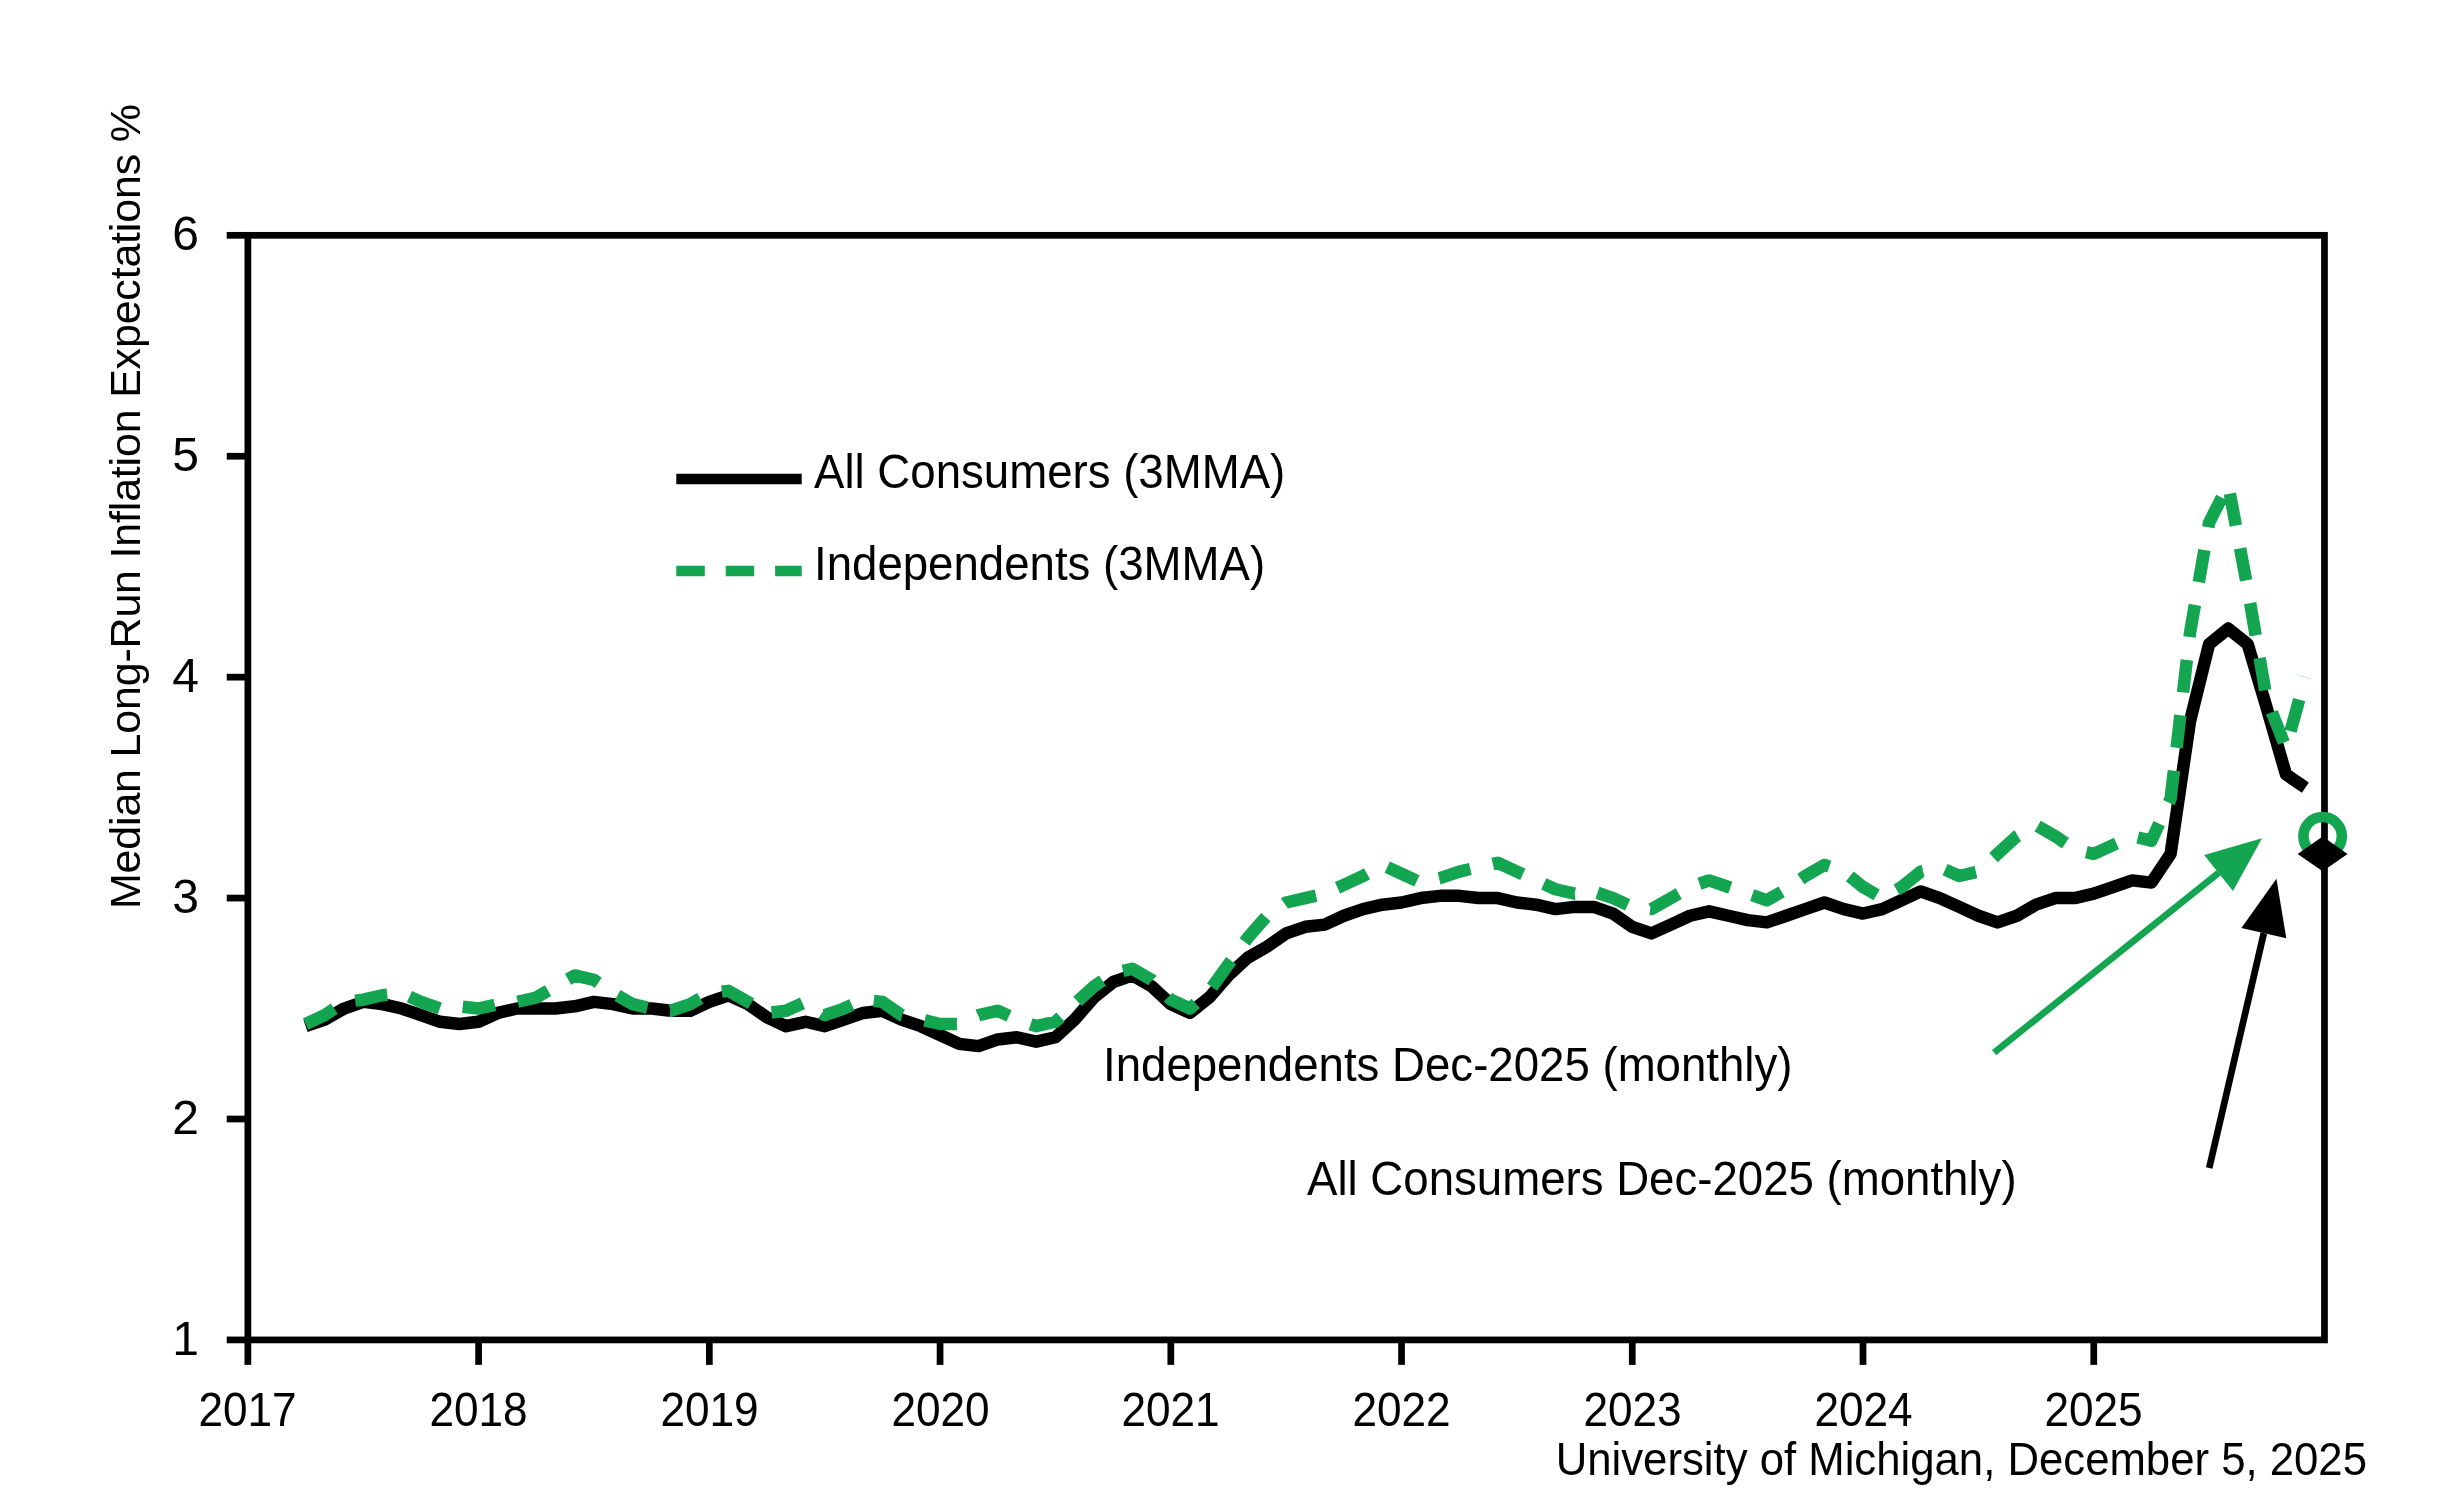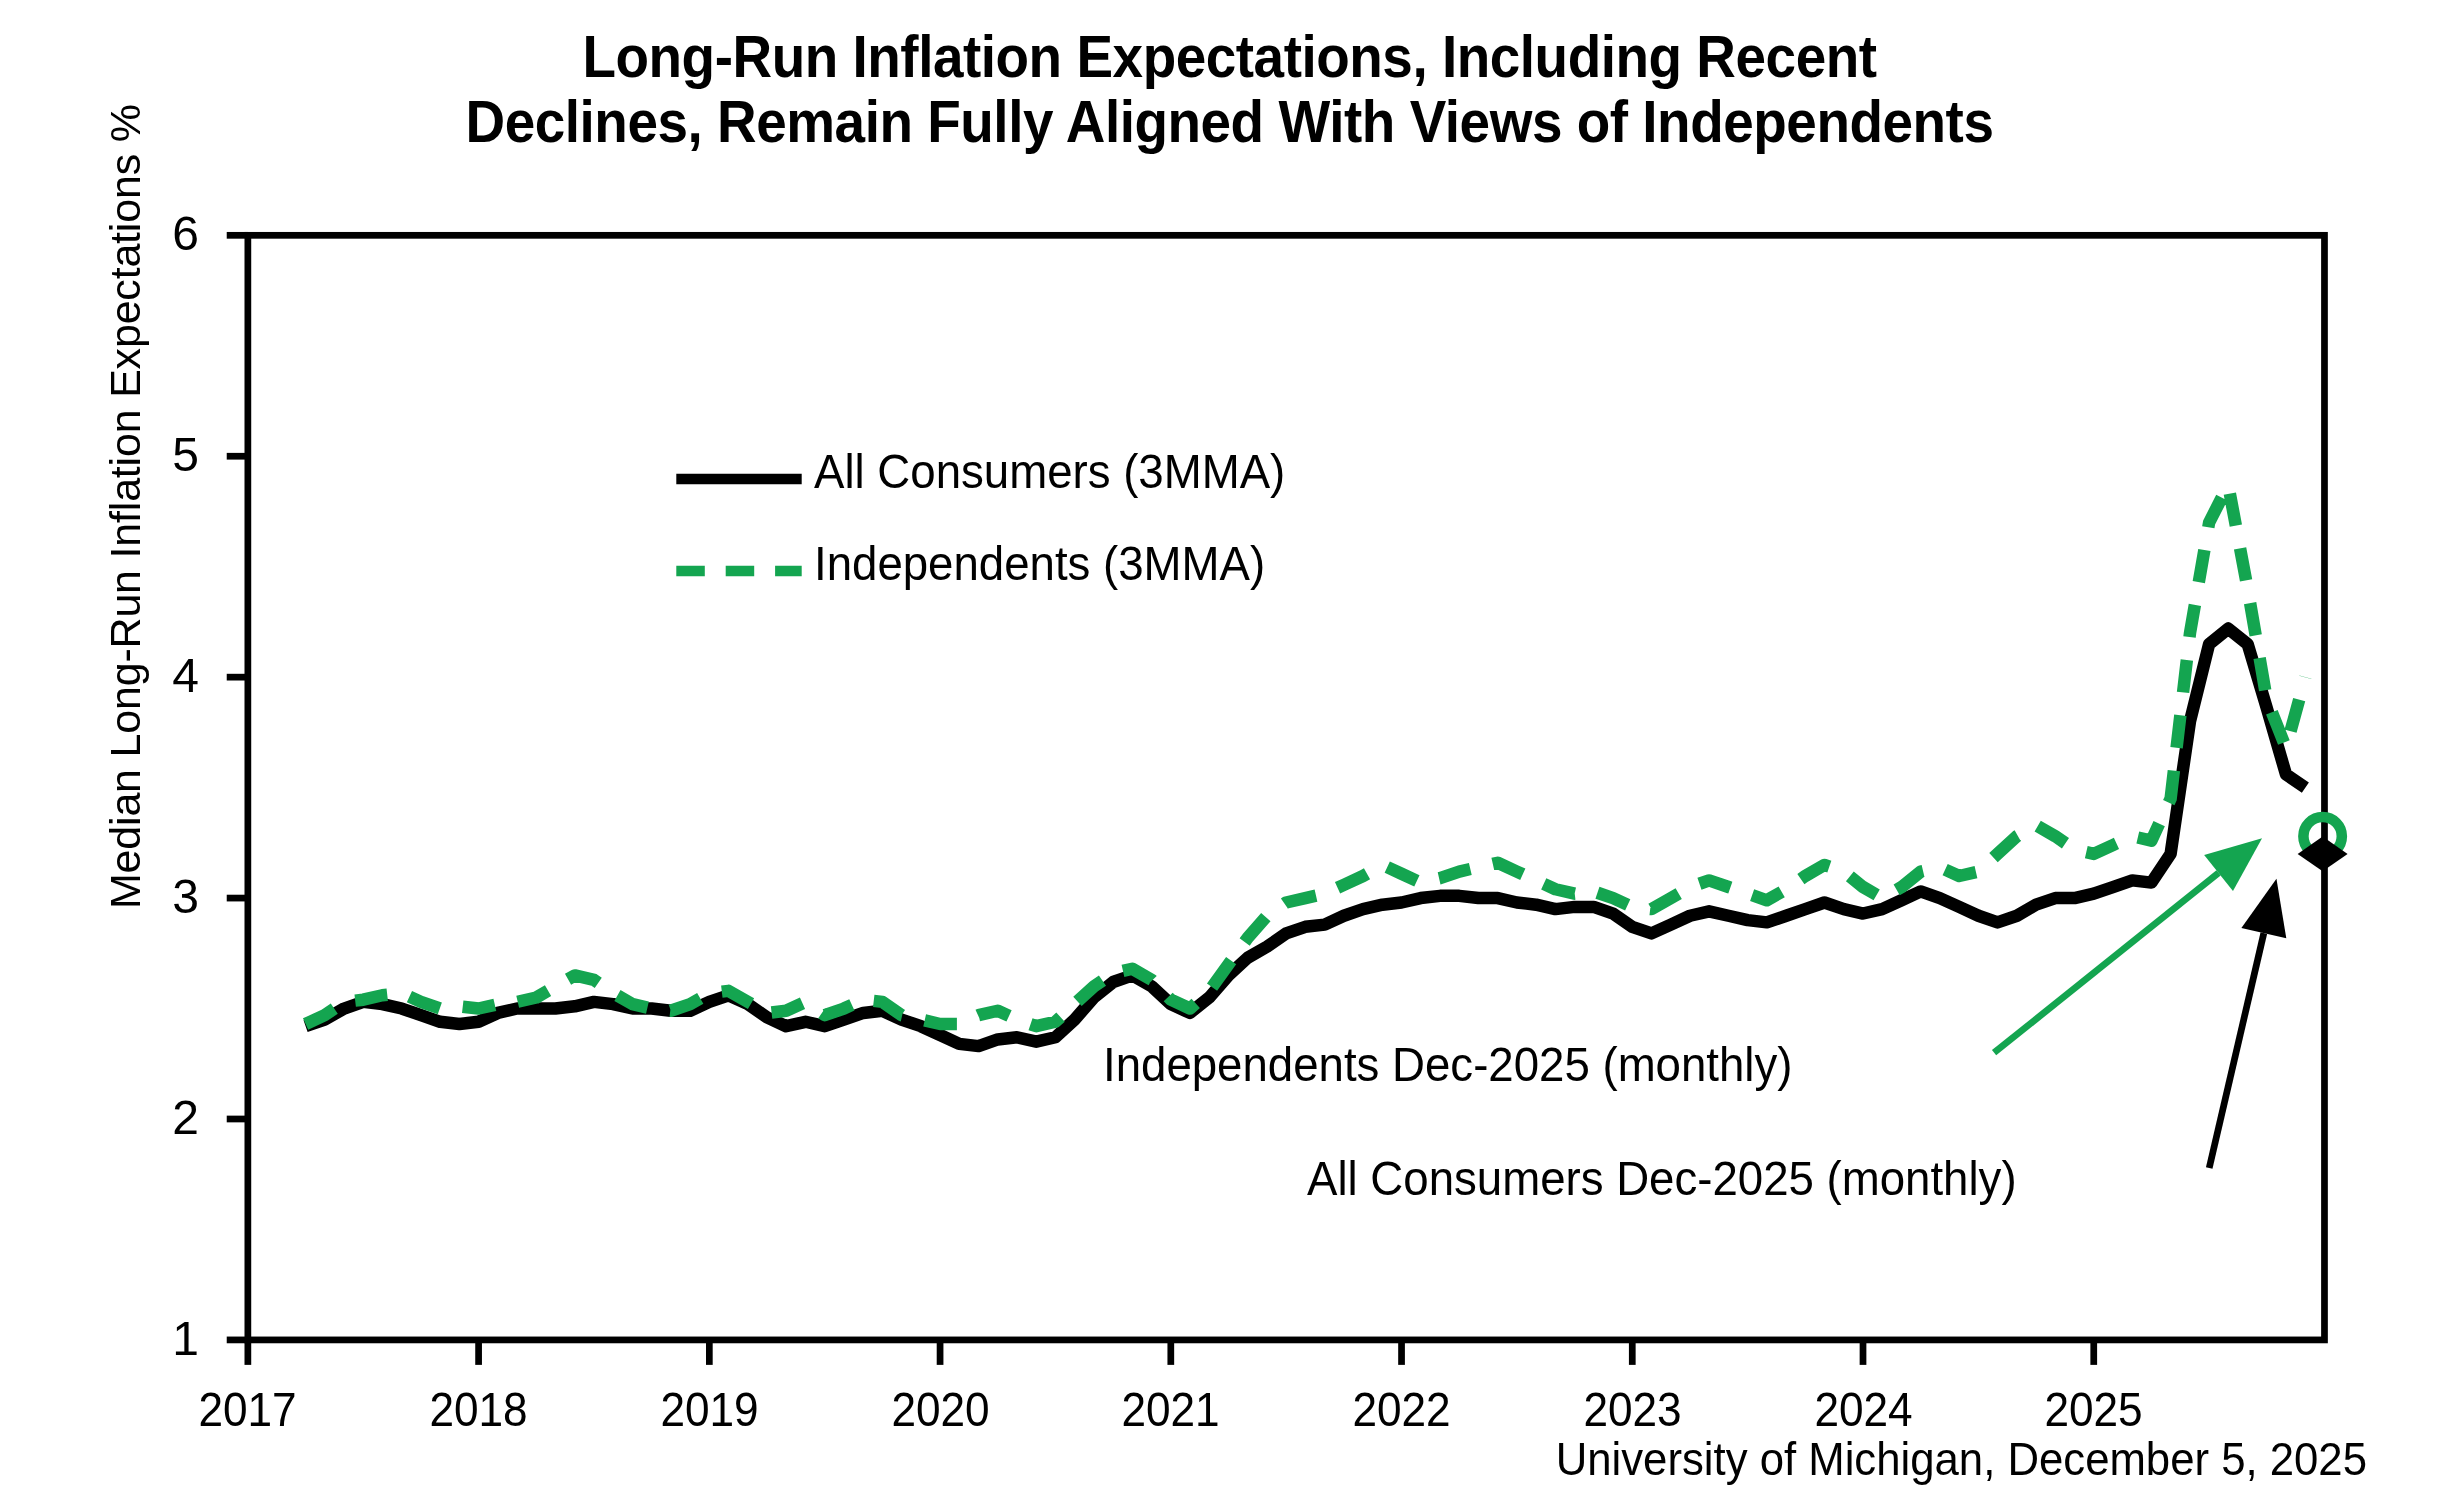--- a/index.html
+++ b/index.html
@@ -128,24 +128,20 @@
     color: #000000;
     transform: scaleX(0.95);
     transform-origin: right center;
   }
 </style>
 </head>
 <body>
 
 <div id="page">
 
-  <div id="title-block">
-    <div class="title-line">Long-Run Inflation Expectations, Including Recent</div>
-    <div class="title-line">Declines, Remain Fully Aligned With Views of Independents</div>
-  </div>
 
   <div id="ylabel">Median Long-Run Inflation Expectations %</div>
 
   <svg id="plot-svg" width="2459" height="1508" viewBox="0 0 2560 1570">
 
     <g>
       <rect id="frame-rect" x="258" y="245" width="2162" height="1150" fill="none" stroke="#000000" stroke-width="7"></rect>
     </g>
     <g id="ytick-marks">
         <line x1="236" y1="1395" x2="258" y2="1395" stroke="#000" stroke-width="7"></line>

